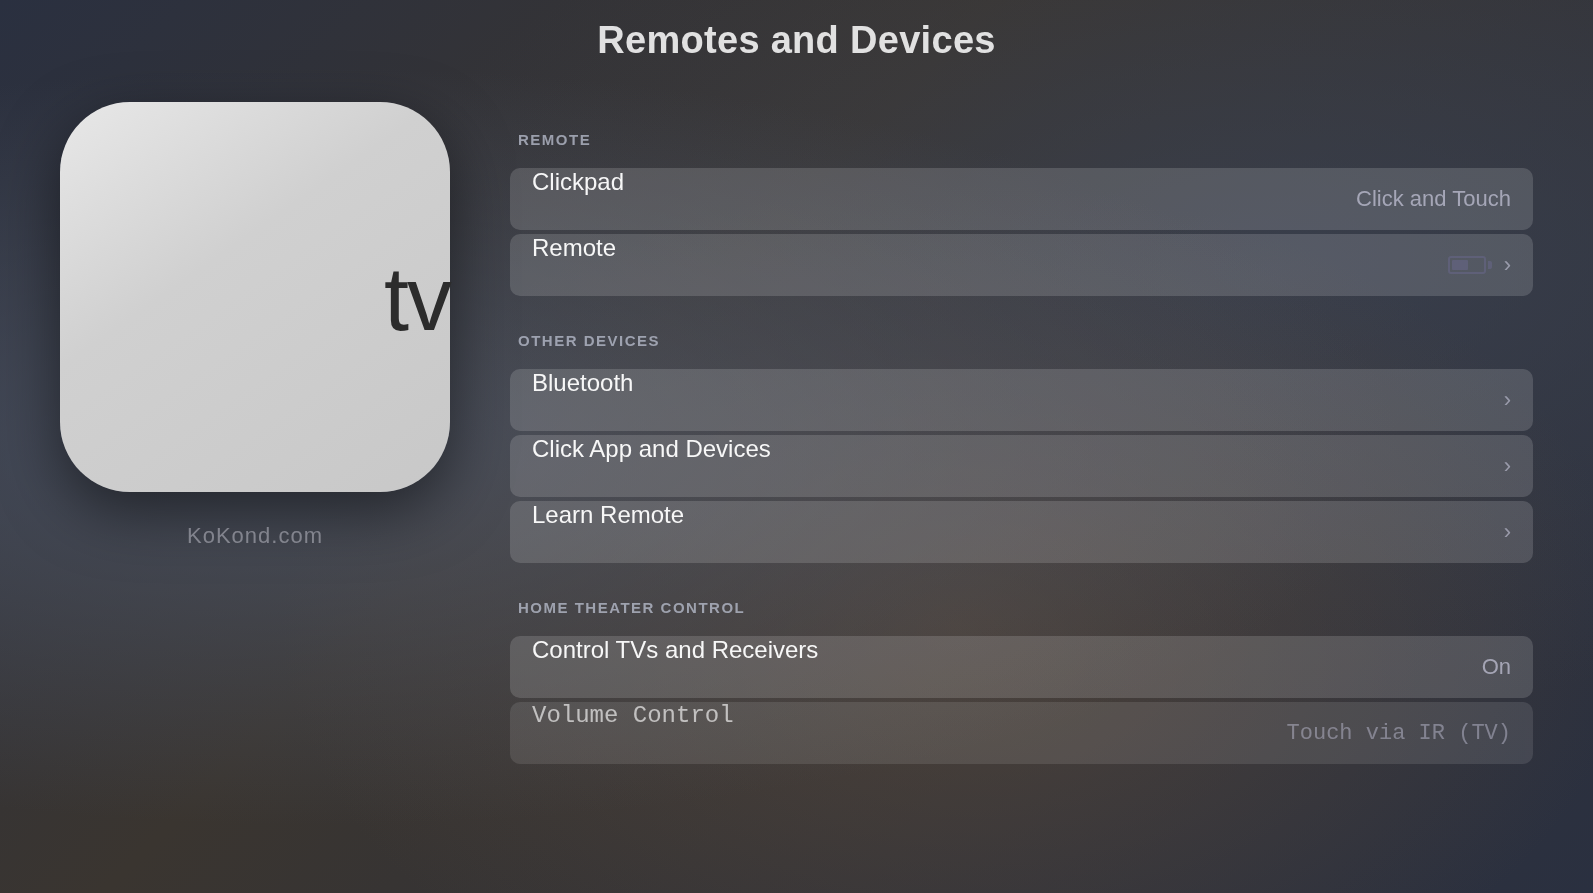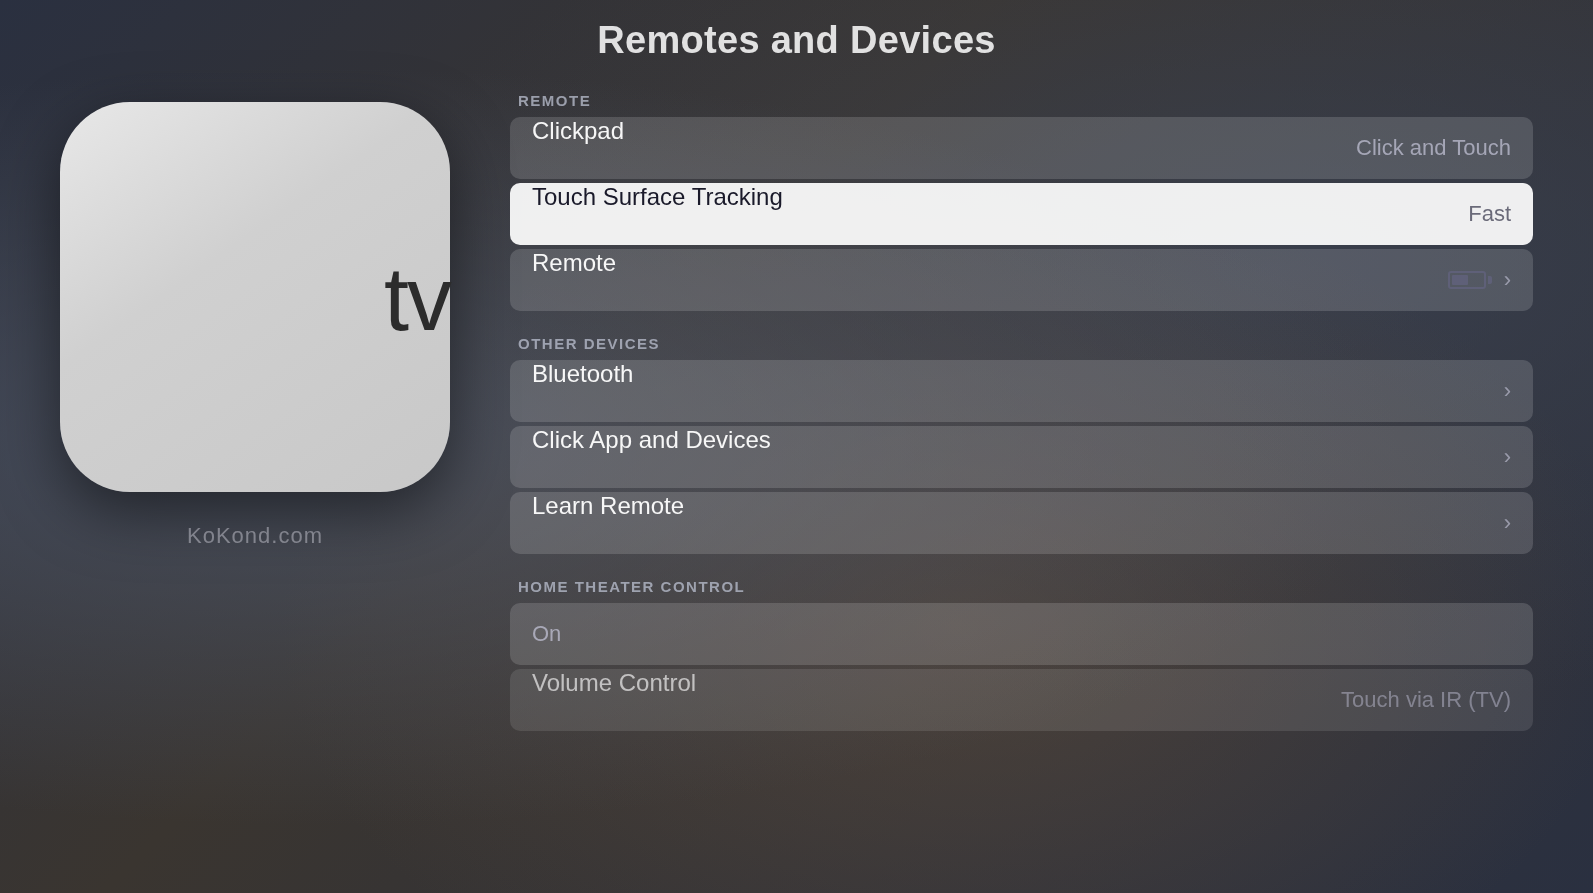--- a/index.html
+++ b/index.html
@@ -91,22 +91,23 @@
       margin-top: 31px;
       font-weight: 300;
       letter-spacing: 1px;
     }
 
     
     .settings-panel {
       flex: 1;
       display: flex;
       flex-direction: column;
-      gap: 0;
+      gap: 12px;
       min-width: 0;
+      margin-top: 39px;
     }
 
     .section-header {
       color: rgba(180, 185, 200, 0.8);
       font-size: 15px;
       font-weight: 600;
       letter-spacing: 1.5px;
       text-transform: uppercase;
       padding: 0 8px;
       margin-bottom: 8px;
@@ -225,26 +226,20 @@
       <div class="section-header">REMOTE</div>
       <div class="settings-group">
 
         <div class="settings-row">
           <span class="row-label">Clickpad</span>
           <div class="row-right">
             <span class="row-value">Click and Touch</span>
           </div>
         </div>
 
-        <div class="settings-row focused">
-          <span class="row-label">Touch Surface Tracking</span>
-          <div class="row-right">
-            <span class="row-value">Fast</span>
-          </div>
-        </div>
 
 
         <div class="settings-row">
           <span class="row-label">Remote</span>
           <div class="row-right">
             <div class="battery-icon">
               <div class="battery-body">
                 <div class="battery-fill"></div>
               </div>
               <div class="battery-tip"></div>
@@ -278,26 +273,27 @@
             <span class="chevron">›</span>
           </div>
         </div>
 
       </div>
 
       <div class="section-header">HOME THEATER CONTROL</div>
       <div class="settings-group">
 
         <div class="settings-row">
+          <span class="row-label">Control TVs and Receivers</span>
           <div class="row-right">
             <span class="row-value">On</span>
           </div>
         </div>
 
-        <div class="settings-row" style="opacity: 0.7; overflow: hidden;">
+        <div class="settings-row" style="opacity: 0.7; overflow: hidden; font-family: Liberation Mono, monospace;">
           <span class="row-label">Volume Control</span>
           <div class="row-right">
             <span class="row-value">Touch via IR (TV)</span>
           </div>
         </div>
 
       </div>
 
     </div>
   </div>

